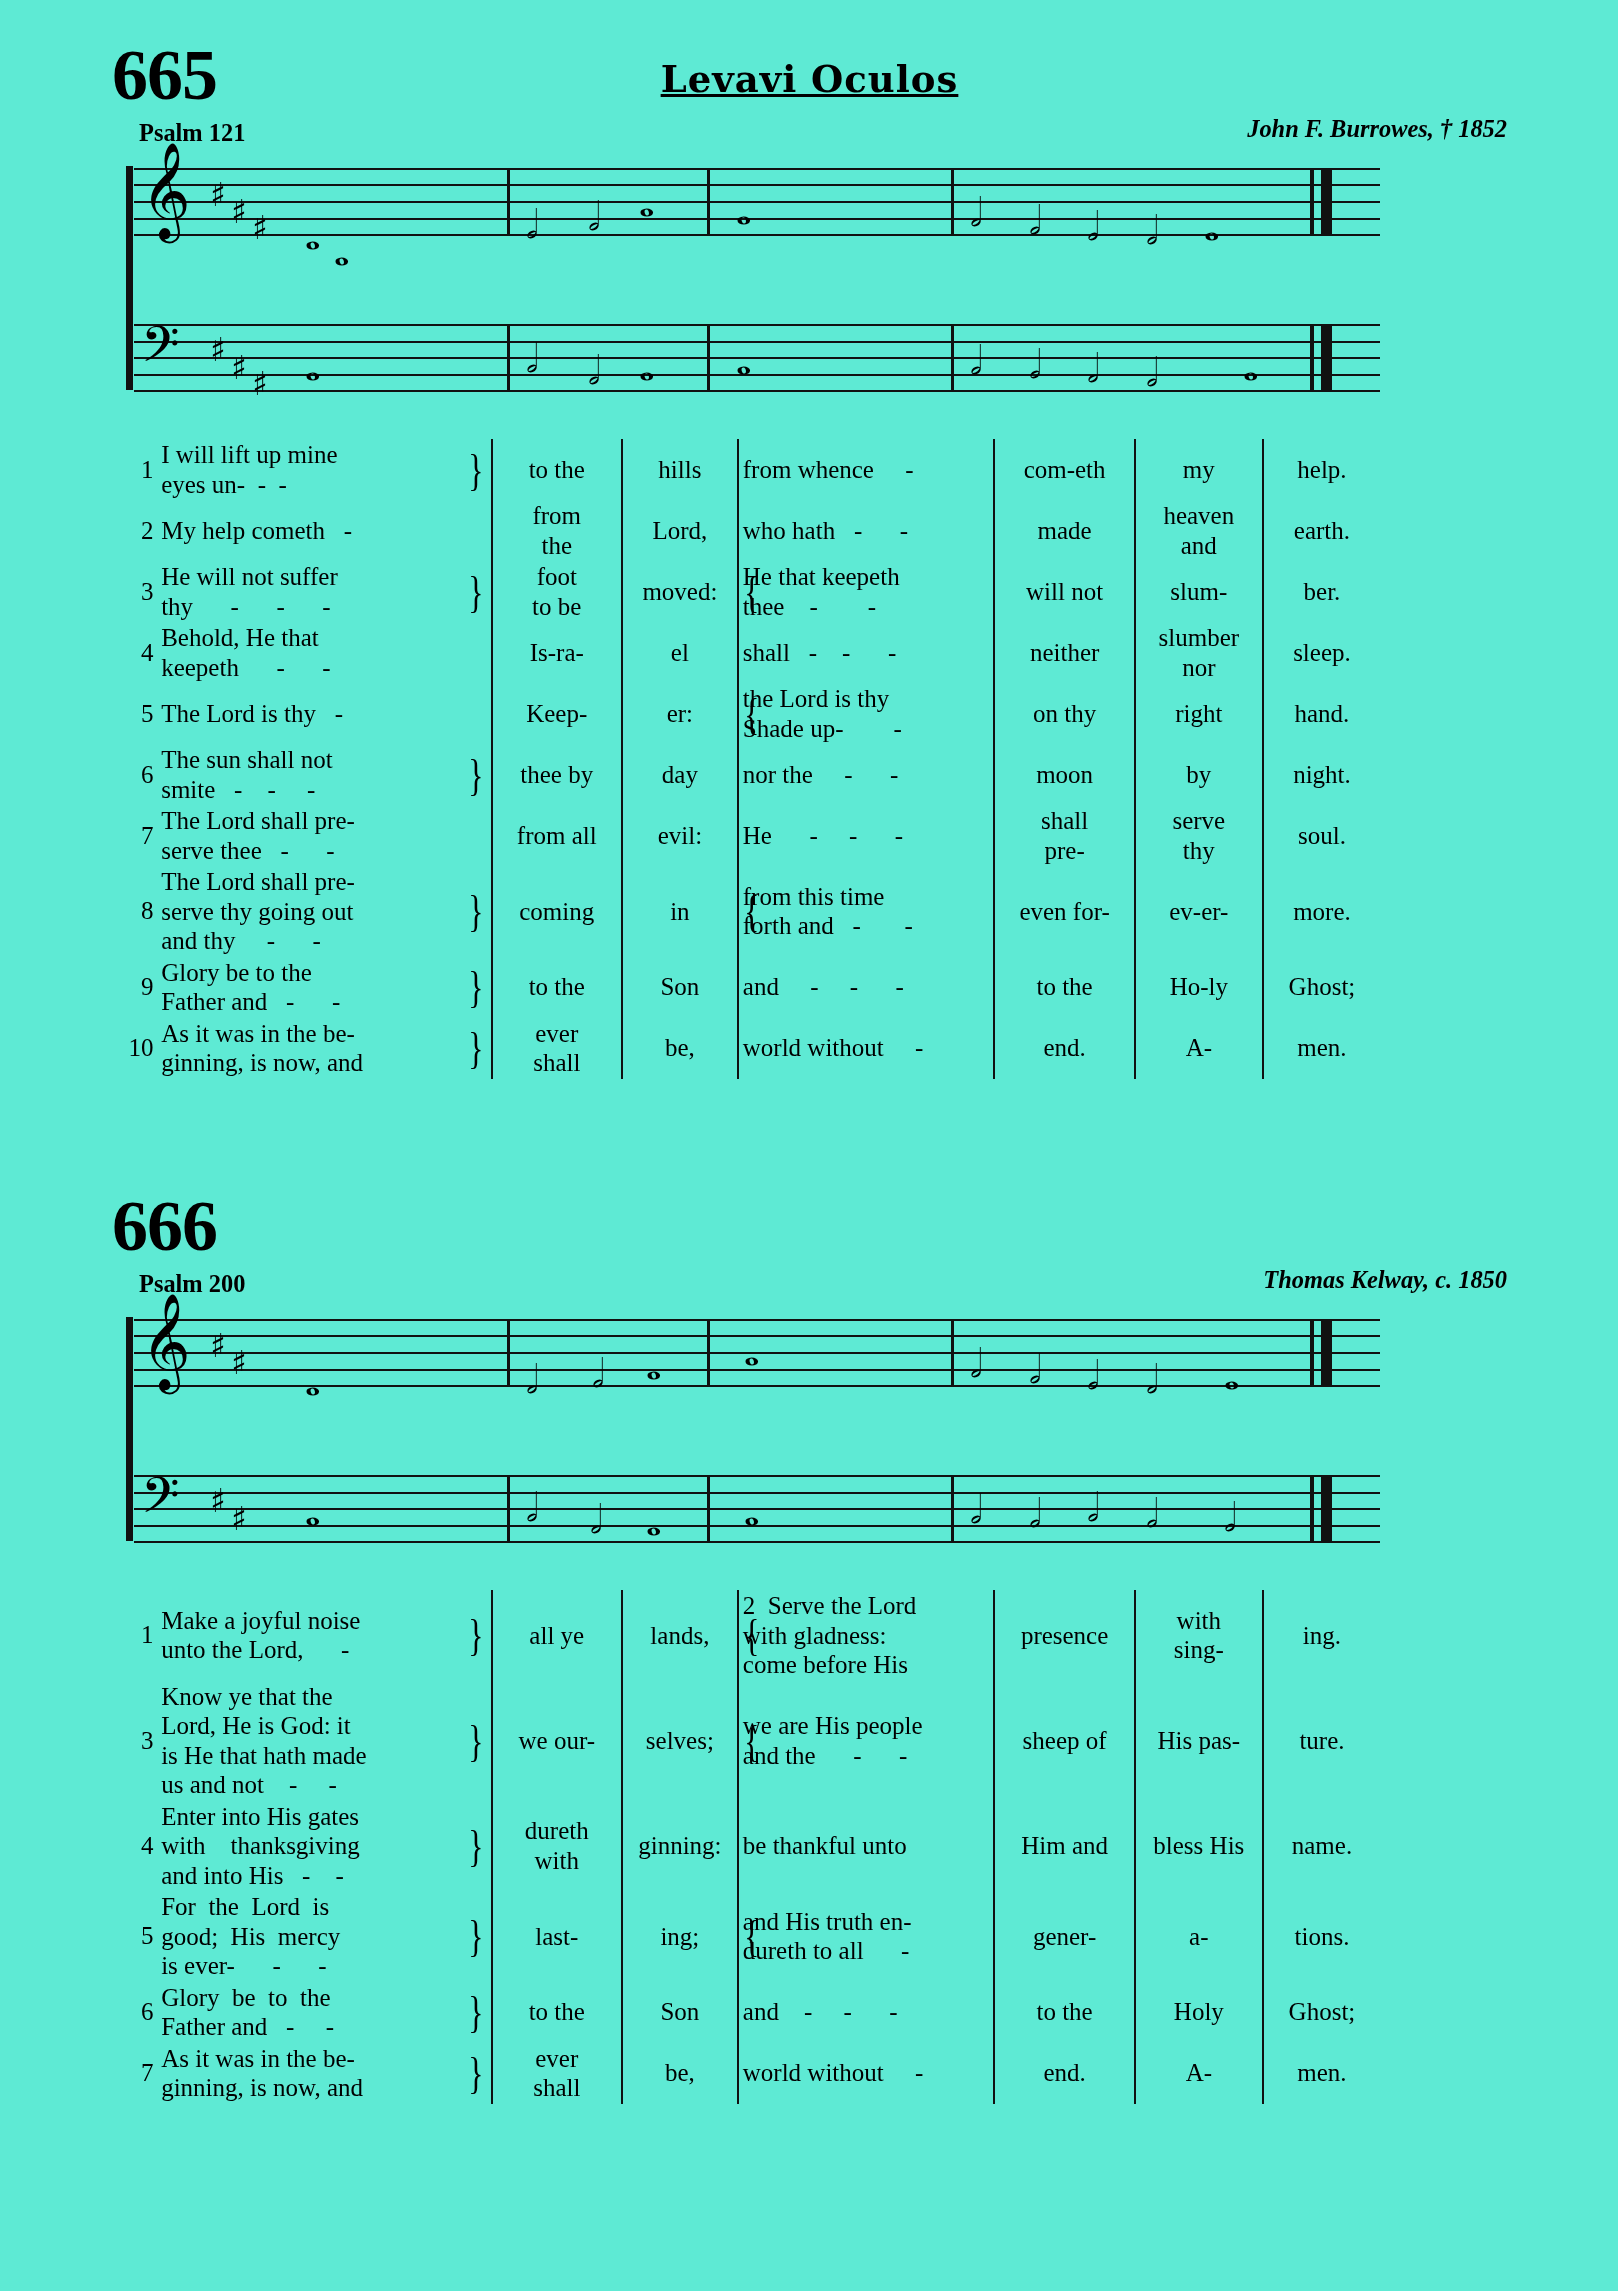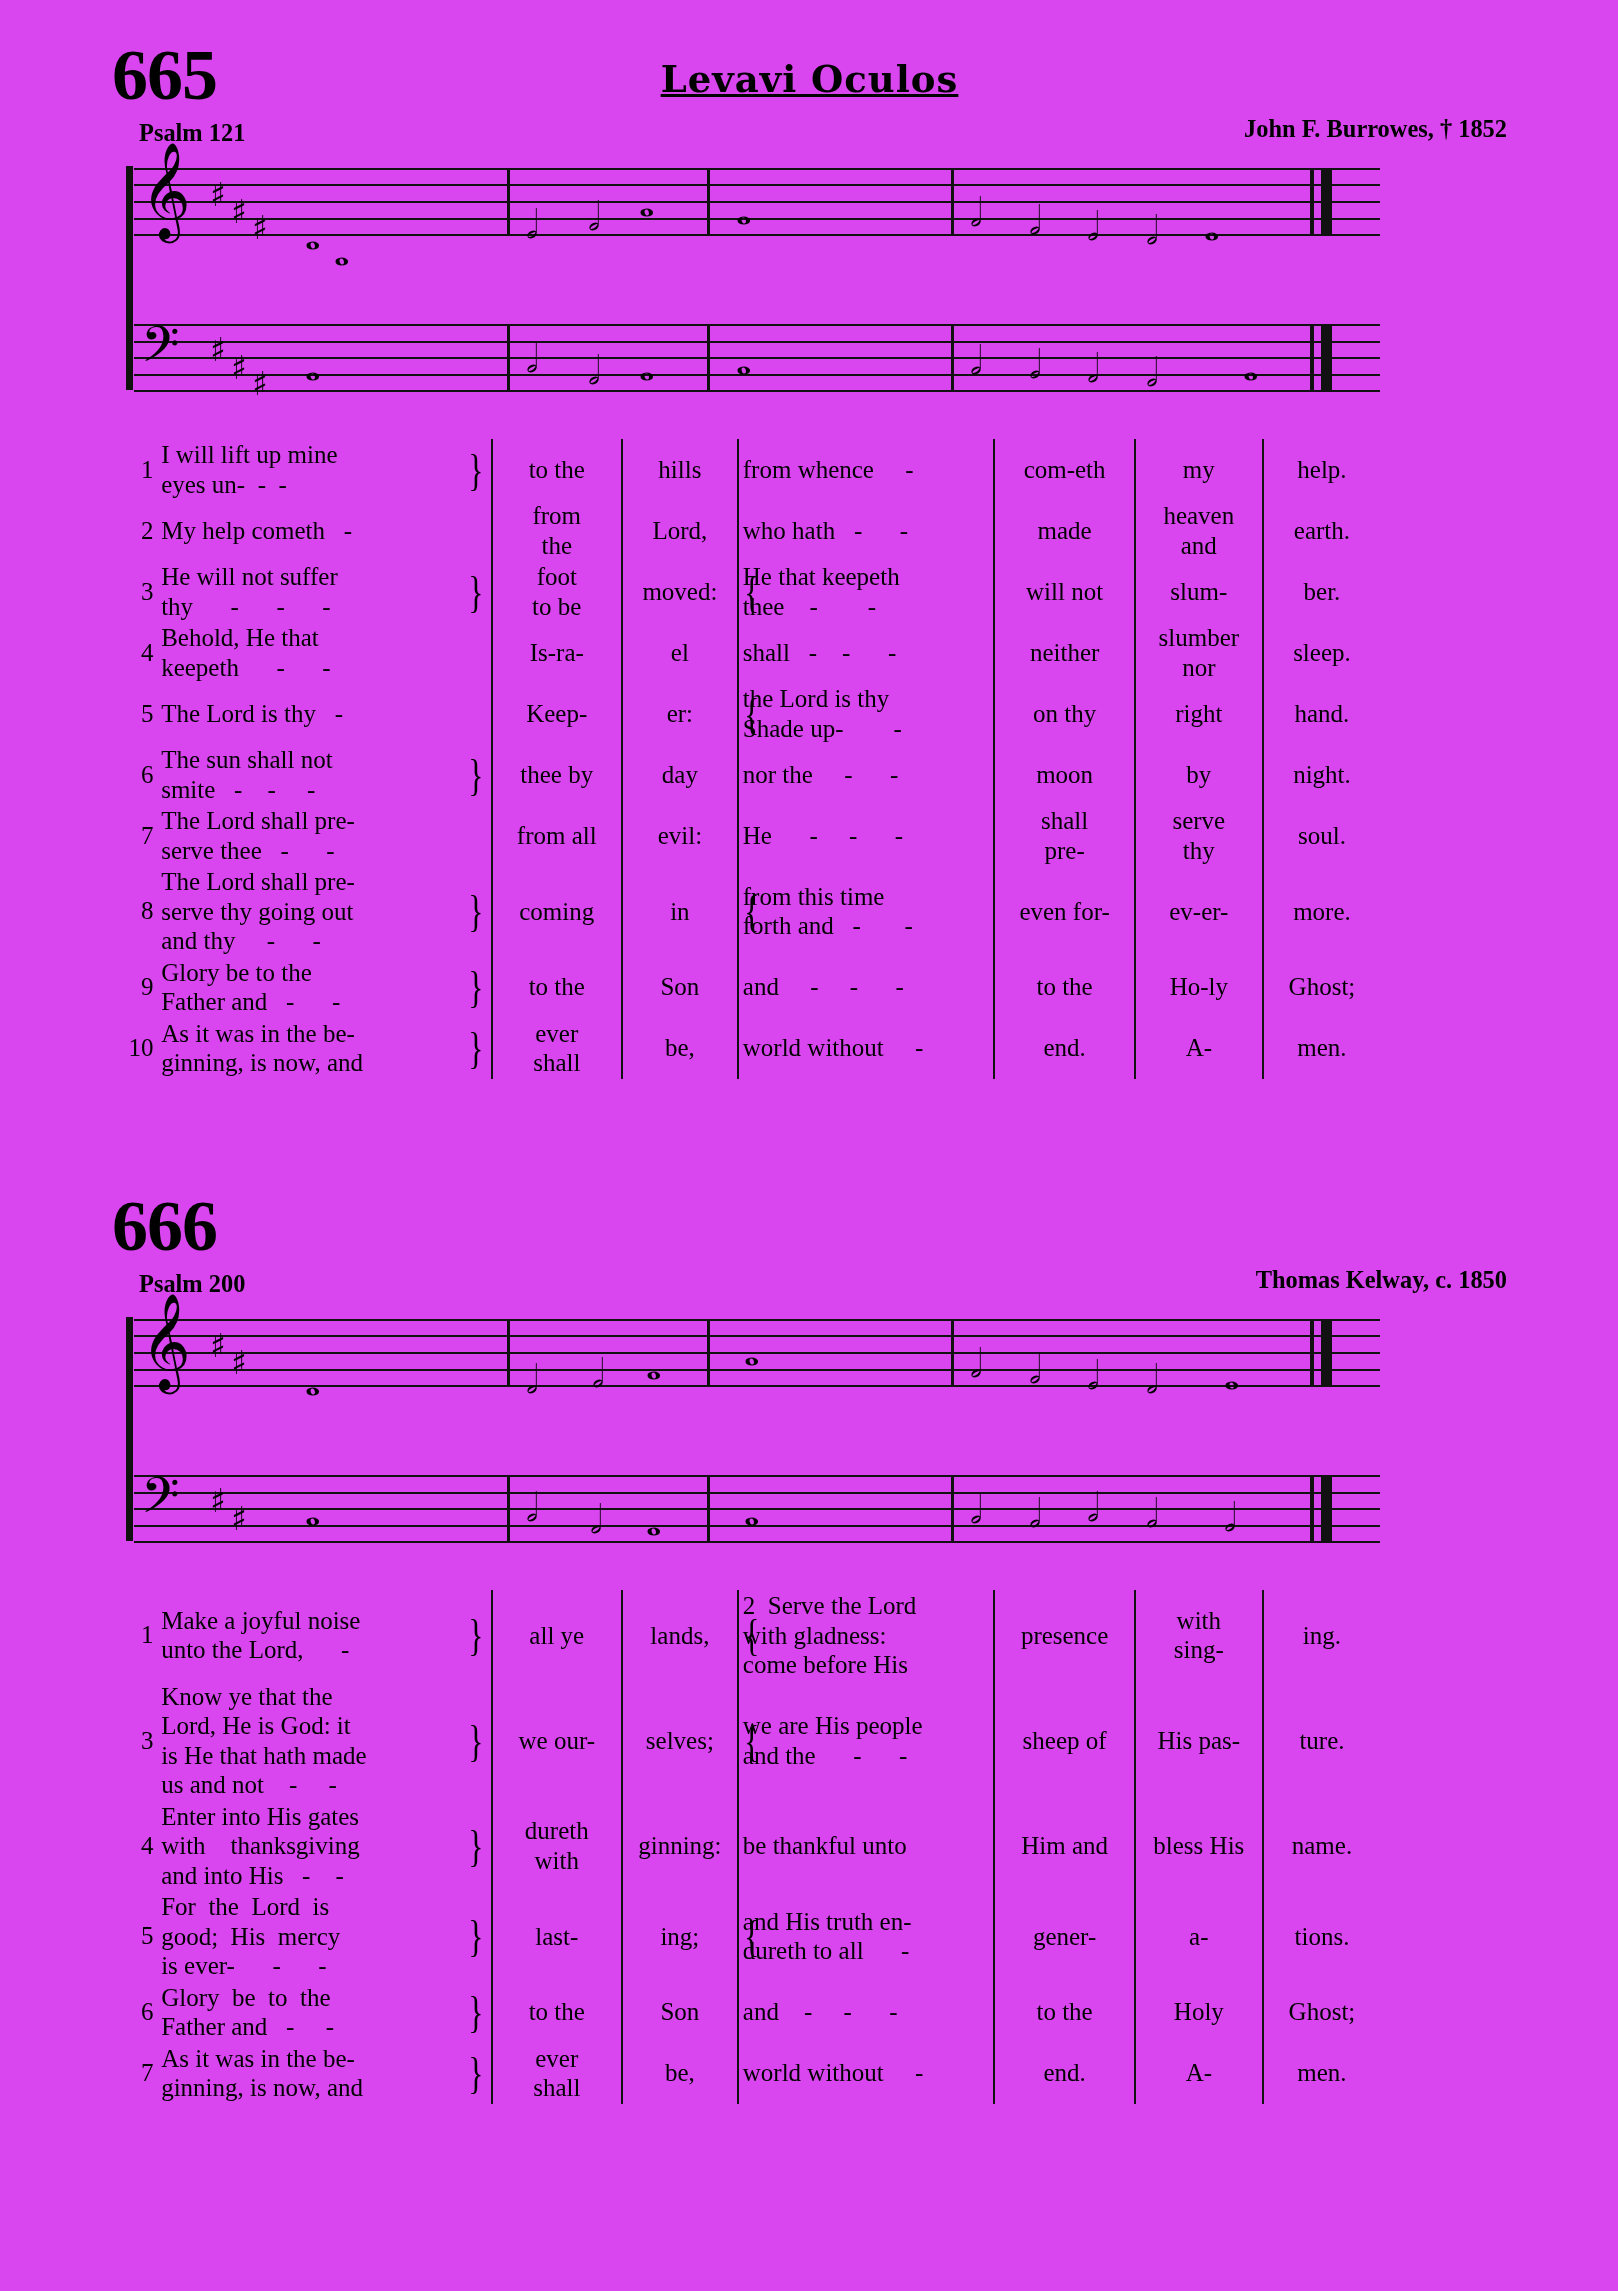--- a/index.html
+++ b/index.html
@@ -12,21 +12,21 @@
     height: 2292px;
     font-family: "Liberation Serif", serif;
     color: #000000;
     position: relative;
     overflow: hidden;
   }
   .page {
     position: relative;
     width: 1619px;
     height: 2292px;
-    background: #d946ef;
+    background: #5eead4;
   }
   .hymn {
     position: absolute;
     left: 0;
     width: 1619px;
   }
   
   .hymn-head {
     position: relative;
     height: 117px;
@@ -60,20 +60,21 @@
     font-size: 37px;
     font-weight: bold;
     letter-spacing: 1px;
     text-decoration: underline;
   }
   .hymn-composer {
     position: absolute;
     right: 0;
     top: 76px;
     font-family: "Liberation Serif", serif;
+    font-style: italic;
     font-weight: bold;
     font-size: 24.4px;
   }
   
   .staff-block {
     position: relative;
     margin: 0 112px;
     height: 283px;
   }
   .staff-frame {

